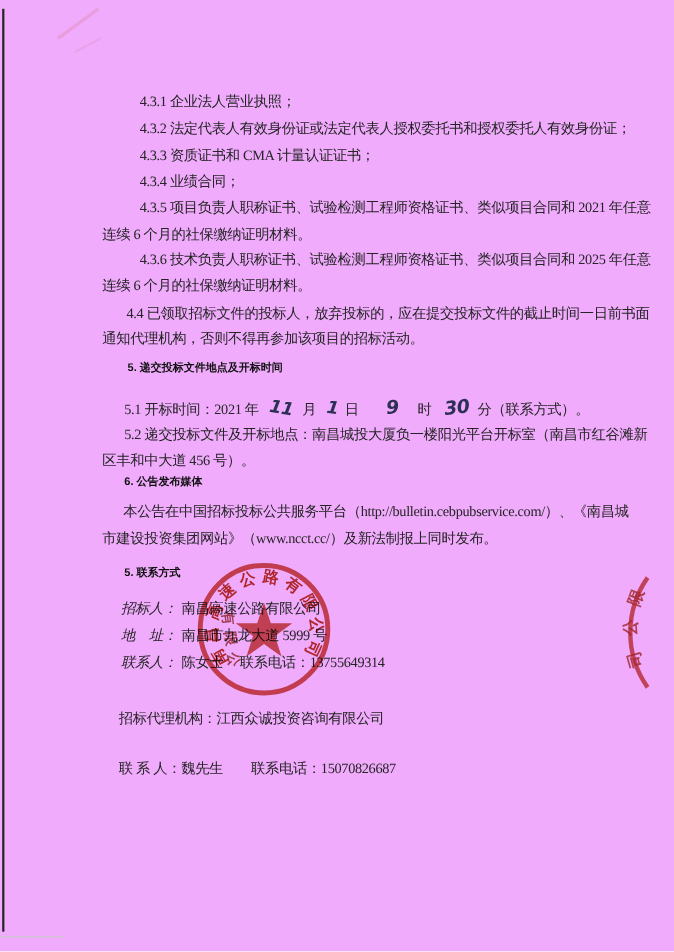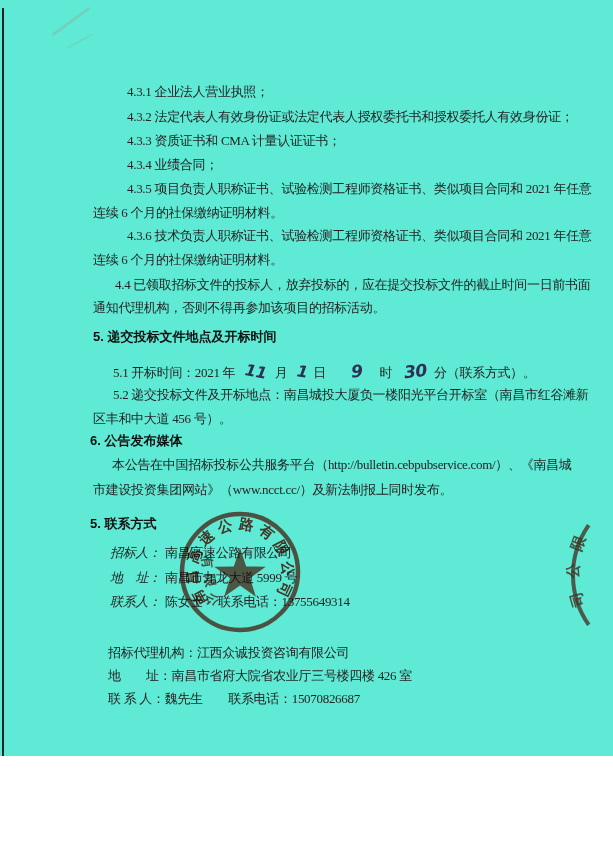--- a/index.html
+++ b/index.html
@@ -1,23 +1,23 @@
 <!DOCTYPE html>
 <html><head>
 <meta charset="utf-8">
 <style>
   html,body{margin:0;padding:0;background:#ffffff;}
   .page{
-    position:relative;width:613px;height:756px;overflow:hidden;
-    background:#5eead4;
+    position:relative;width:613px;height:865px;overflow:hidden;
+    background:#f0abfc;
     font-family:"Liberation Serif","DejaVu Serif",serif;color:#242424;
   }
   .ln{position:absolute;white-space:nowrap;font-size:13px;letter-spacing:-0.3px;line-height:1.25;}
-  .hd{font-weight:700;font-size:13px;letter-spacing:0;color:#101010;
-      font-family:"Liberation Sans","DejaVu Sans",sans-serif;}
+  .hd{font-weight:700;font-size:10px;letter-spacing:0;color:#101010;
+      font-family:"Liberation Sans","DejaVu Sans",sans-serif;margin-left:23px;}
   .lbl{font-weight:400;font-style:italic;}
   .hw{display:inline-block;font-family:"DejaVu Sans",sans-serif;font-style:italic;
       font-weight:600;font-size:16px;color:#2c3054;transform:rotate(6deg);}
   .hw.big{font-size:17px;}
   .stamp{position:absolute;mix-blend-mode:multiply;opacity:0.93;}
   .ring-text{fill:#b52a1d;font-size:14.5px;font-weight:700;letter-spacing:5px;
       font-family:"Liberation Serif","DejaVu Serif",serif;}
   .edge-char{fill:#a8281c;font-size:15px;font-weight:700;opacity:.82;
       font-family:"Liberation Serif","DejaVu Serif",serif;text-anchor:middle;}
   .overlap-text{fill:#8e1f15;font-size:13px;font-weight:700;letter-spacing:6px;opacity:.8;
@@ -37,21 +37,21 @@
   <div class="scan-line-bottom"></div>
   <div class="pen-smudge" style="left:48px;top:20px;width:46px;height:3px;opacity:.18;transform:rotate(-36deg);"></div>
   <div class="pen-smudge" style="left:66px;top:40px;width:28px;height:2px;opacity:.12;transform:rotate(-28deg);"></div>
 
   <div class="ln" style="left:127px;top:84px">4.3.1 企业法人营业执照；</div>
   <div class="ln" style="left:127px;top:109px">4.3.2 法定代表人有效身份证或法定代表人授权委托书和授权委托人有效身份证；</div>
   <div class="ln" style="left:127px;top:133px">4.3.3 资质证书和 CMA 计量认证证书；</div>
   <div class="ln" style="left:127px;top:157px">4.3.4 业绩合同；</div>
   <div class="ln" style="left:127px;top:181px">4.3.5 项目负责人职称证书、试验检测工程师资格证书、类似项目合同和 2021 年任意</div>
   <div class="ln" style="left:93px;top:205px">连续 6 个月的社保缴纳证明材料。</div>
-  <div class="ln" style="left:127px;top:228px">4.3.6 技术负责人职称证书、试验检测工程师资格证书、类似项目合同和 2021 年任意</div>
+  <div class="ln" style="left:127px;top:228px">4.3.6 技术负责人职称证书、试验检测工程师资格证书、类似项目合同和 2025 年任意</div>
   <div class="ln" style="left:93px;top:252px">连续 6 个月的社保缴纳证明材料。</div>
   <div class="ln" style="left:115px;top:277px">4.4 已领取招标文件的投标人，放弃投标的，应在提交投标文件的截止时间一日前书面</div>
   <div class="ln" style="left:93px;top:300px">通知代理机构，否则不得再参加该项目的招标活动。</div>
 
   <div class="ln hd" style="left:93px;top:329px">5. 递交投标文件地点及开标时间</div>
 
   <div class="ln" style="left:113px;top:361px">
     <span>5.1 开标时间：2021 年</span>
     <span class="hw" style="margin:0 5px 0 7px;transform:rotate(10deg);">11</span>
     <span>月</span>
@@ -76,21 +76,20 @@
   <div class="ln" style="left:165px;top:545px">南昌高速公路有限公司</div>
 
   <div class="ln lbl" style="left:110px;top:570px">地　址：</div>
   <div class="ln" style="left:165px;top:570px">南昌市九龙大道 5999 号</div>
 
   <div class="ln lbl" style="left:110px;top:594px">联系人：</div>
   <div class="ln" style="left:165px;top:594px">陈女士</div>
   <div class="ln" style="left:218px;top:594px">联系电话：13755649314</div>
 
   <div class="ln" style="left:108px;top:645px">招标代理机构：江西众诚投资咨询有限公司</div>
-  <div class="ln" style="left:108px;top:668px">地　　址：南昌市省府大院省农业厅三号楼四楼 426 室</div>
   <div class="ln" style="left:108px;top:691px">联 系 人：魏先生　　联系电话：15070826687</div>
 
   <svg class="stamp" style="left:168px;top:500px" width="144" height="144" viewBox="0 0 144 144">
     <circle cx="72" cy="72" r="58" fill="none" stroke="#bf2c1f" stroke-width="4.5" opacity="0.85"></circle>
     <polygon points="72,48 78.2,66.5 97.7,66.7 82,78.2 87.9,96.8 72,85.5 56.1,96.8 62,78.2 46.3,66.7 65.8,66.5" fill="#c0392b" opacity="0.88"></polygon>
     <defs>
       <path id="sealTextPath" d="M 41.6 102.4 A 43 43 0 1 1 102.4 102.4" fill="none"></path>
     </defs>
     <text class="ring-text">
       <textPath href="#sealTextPath" startOffset="2">南昌高速公路有限公司</textPath>

